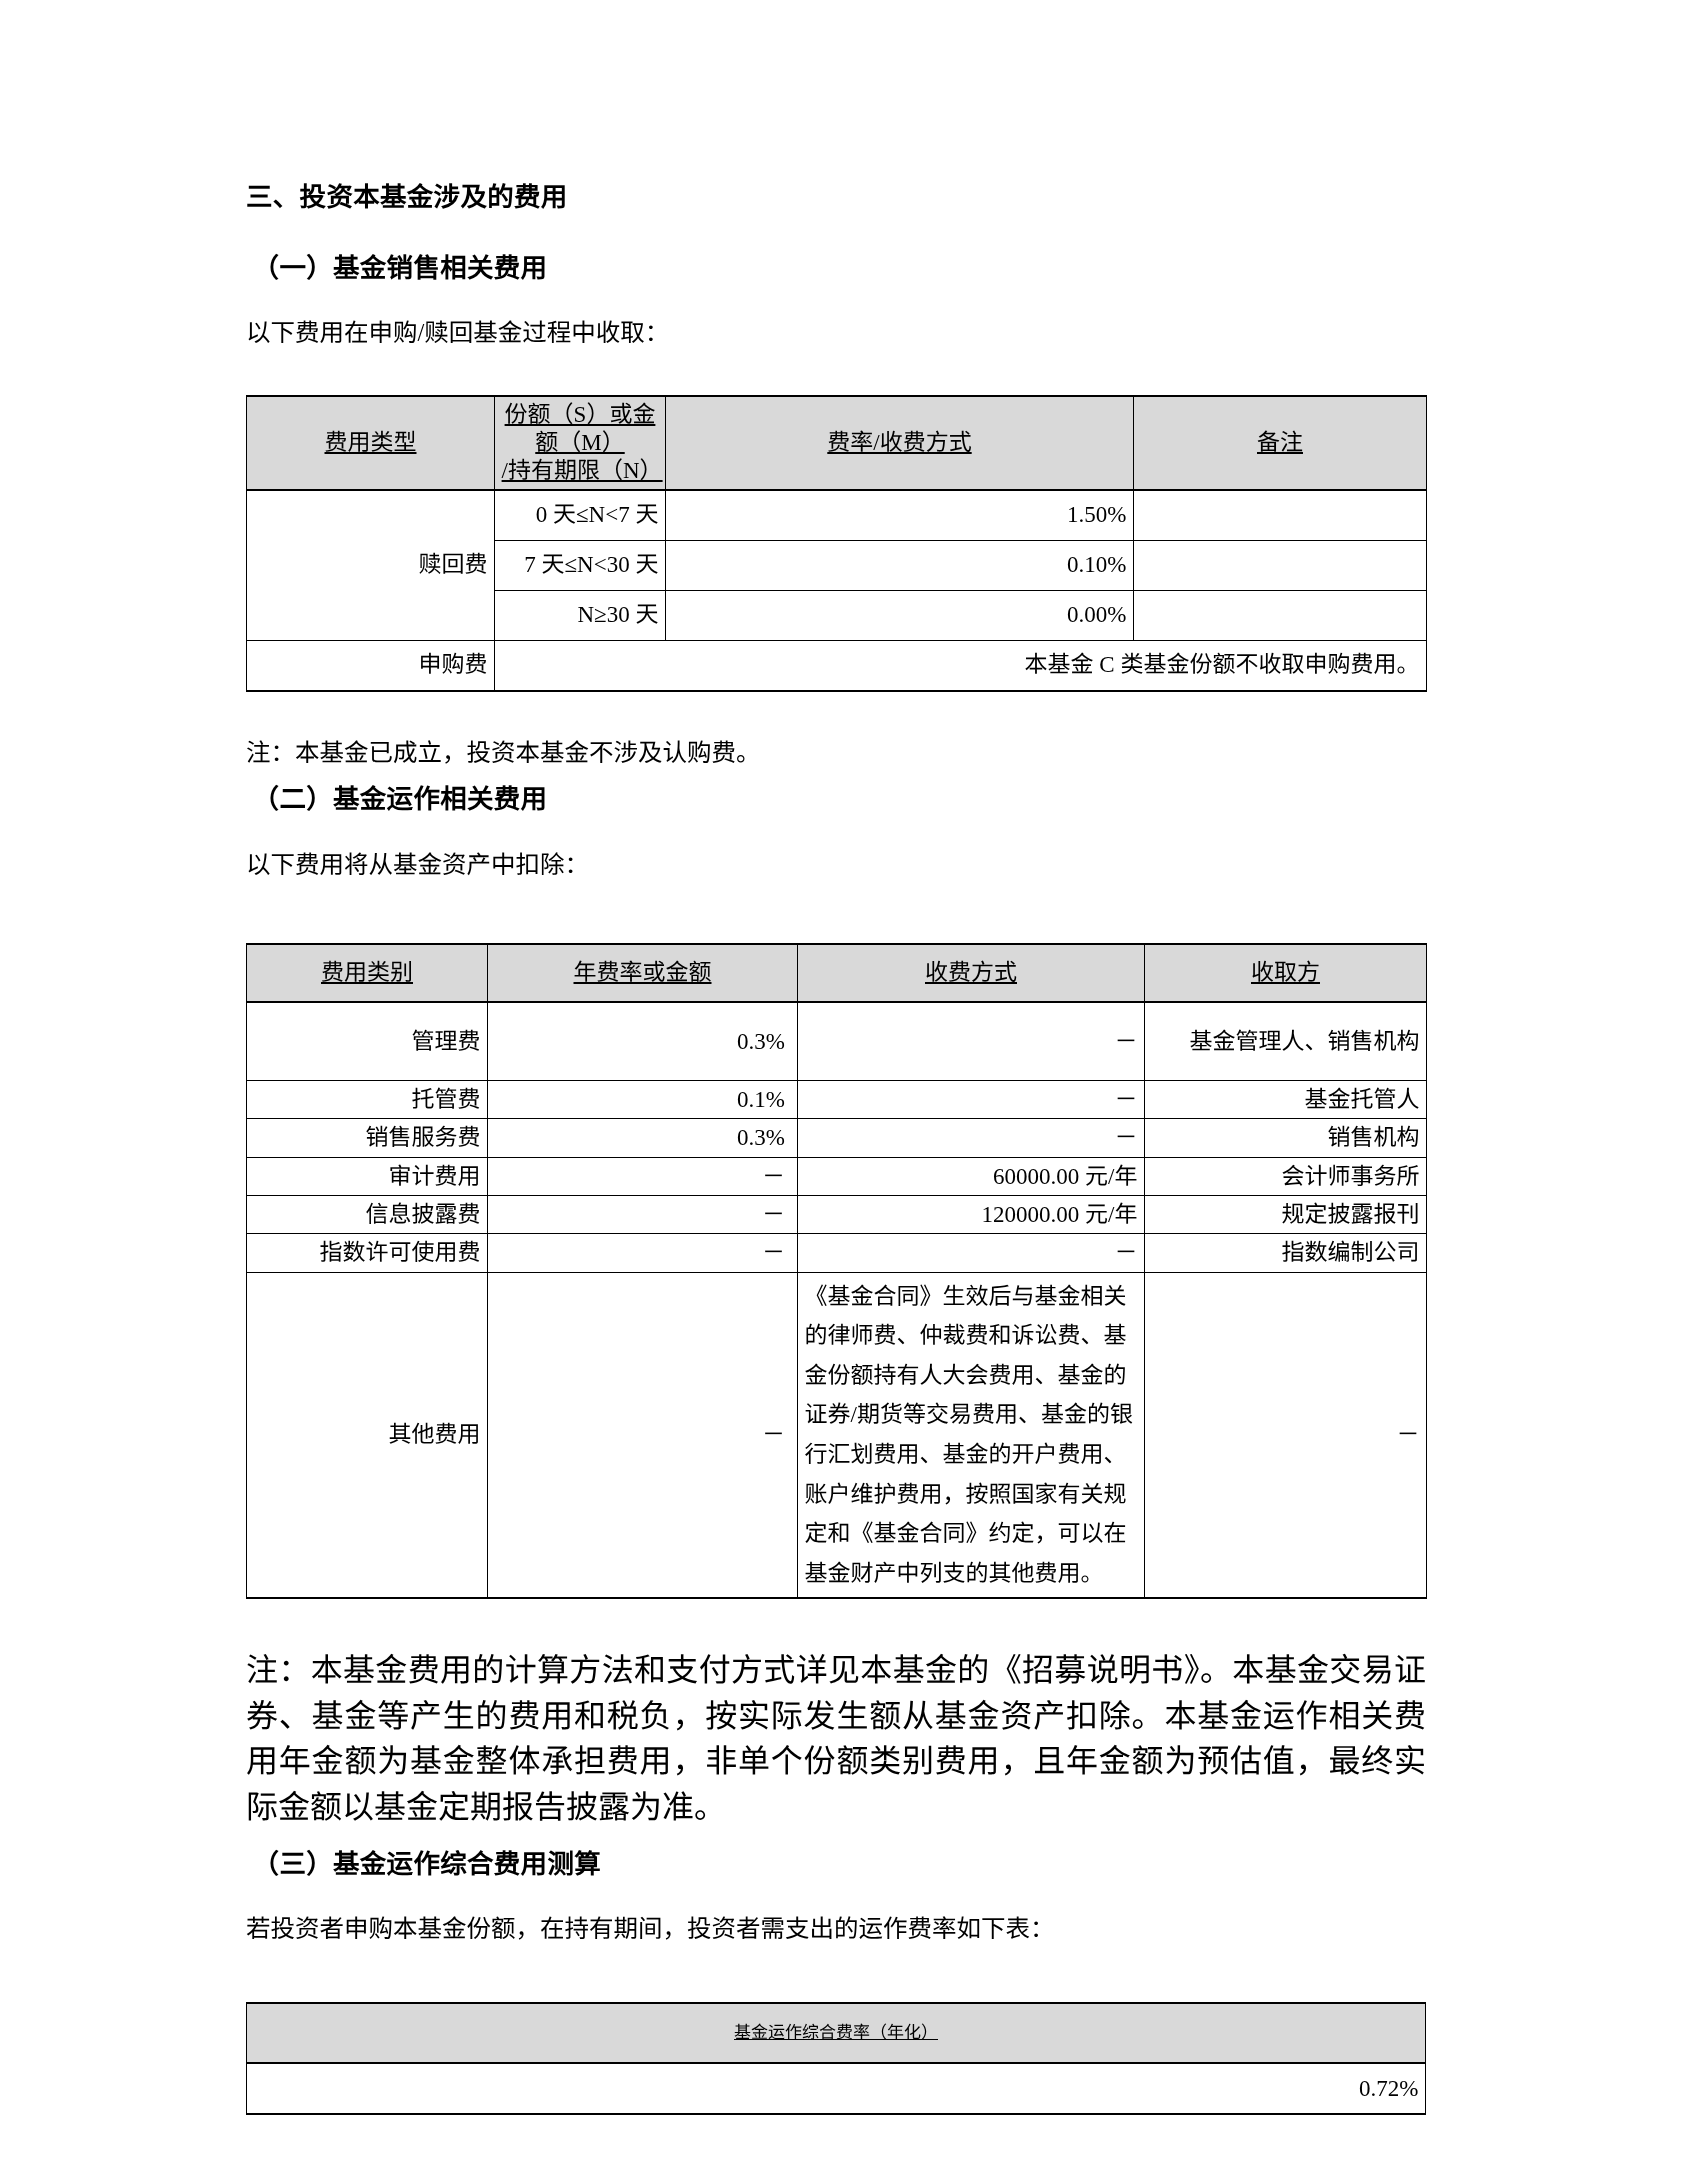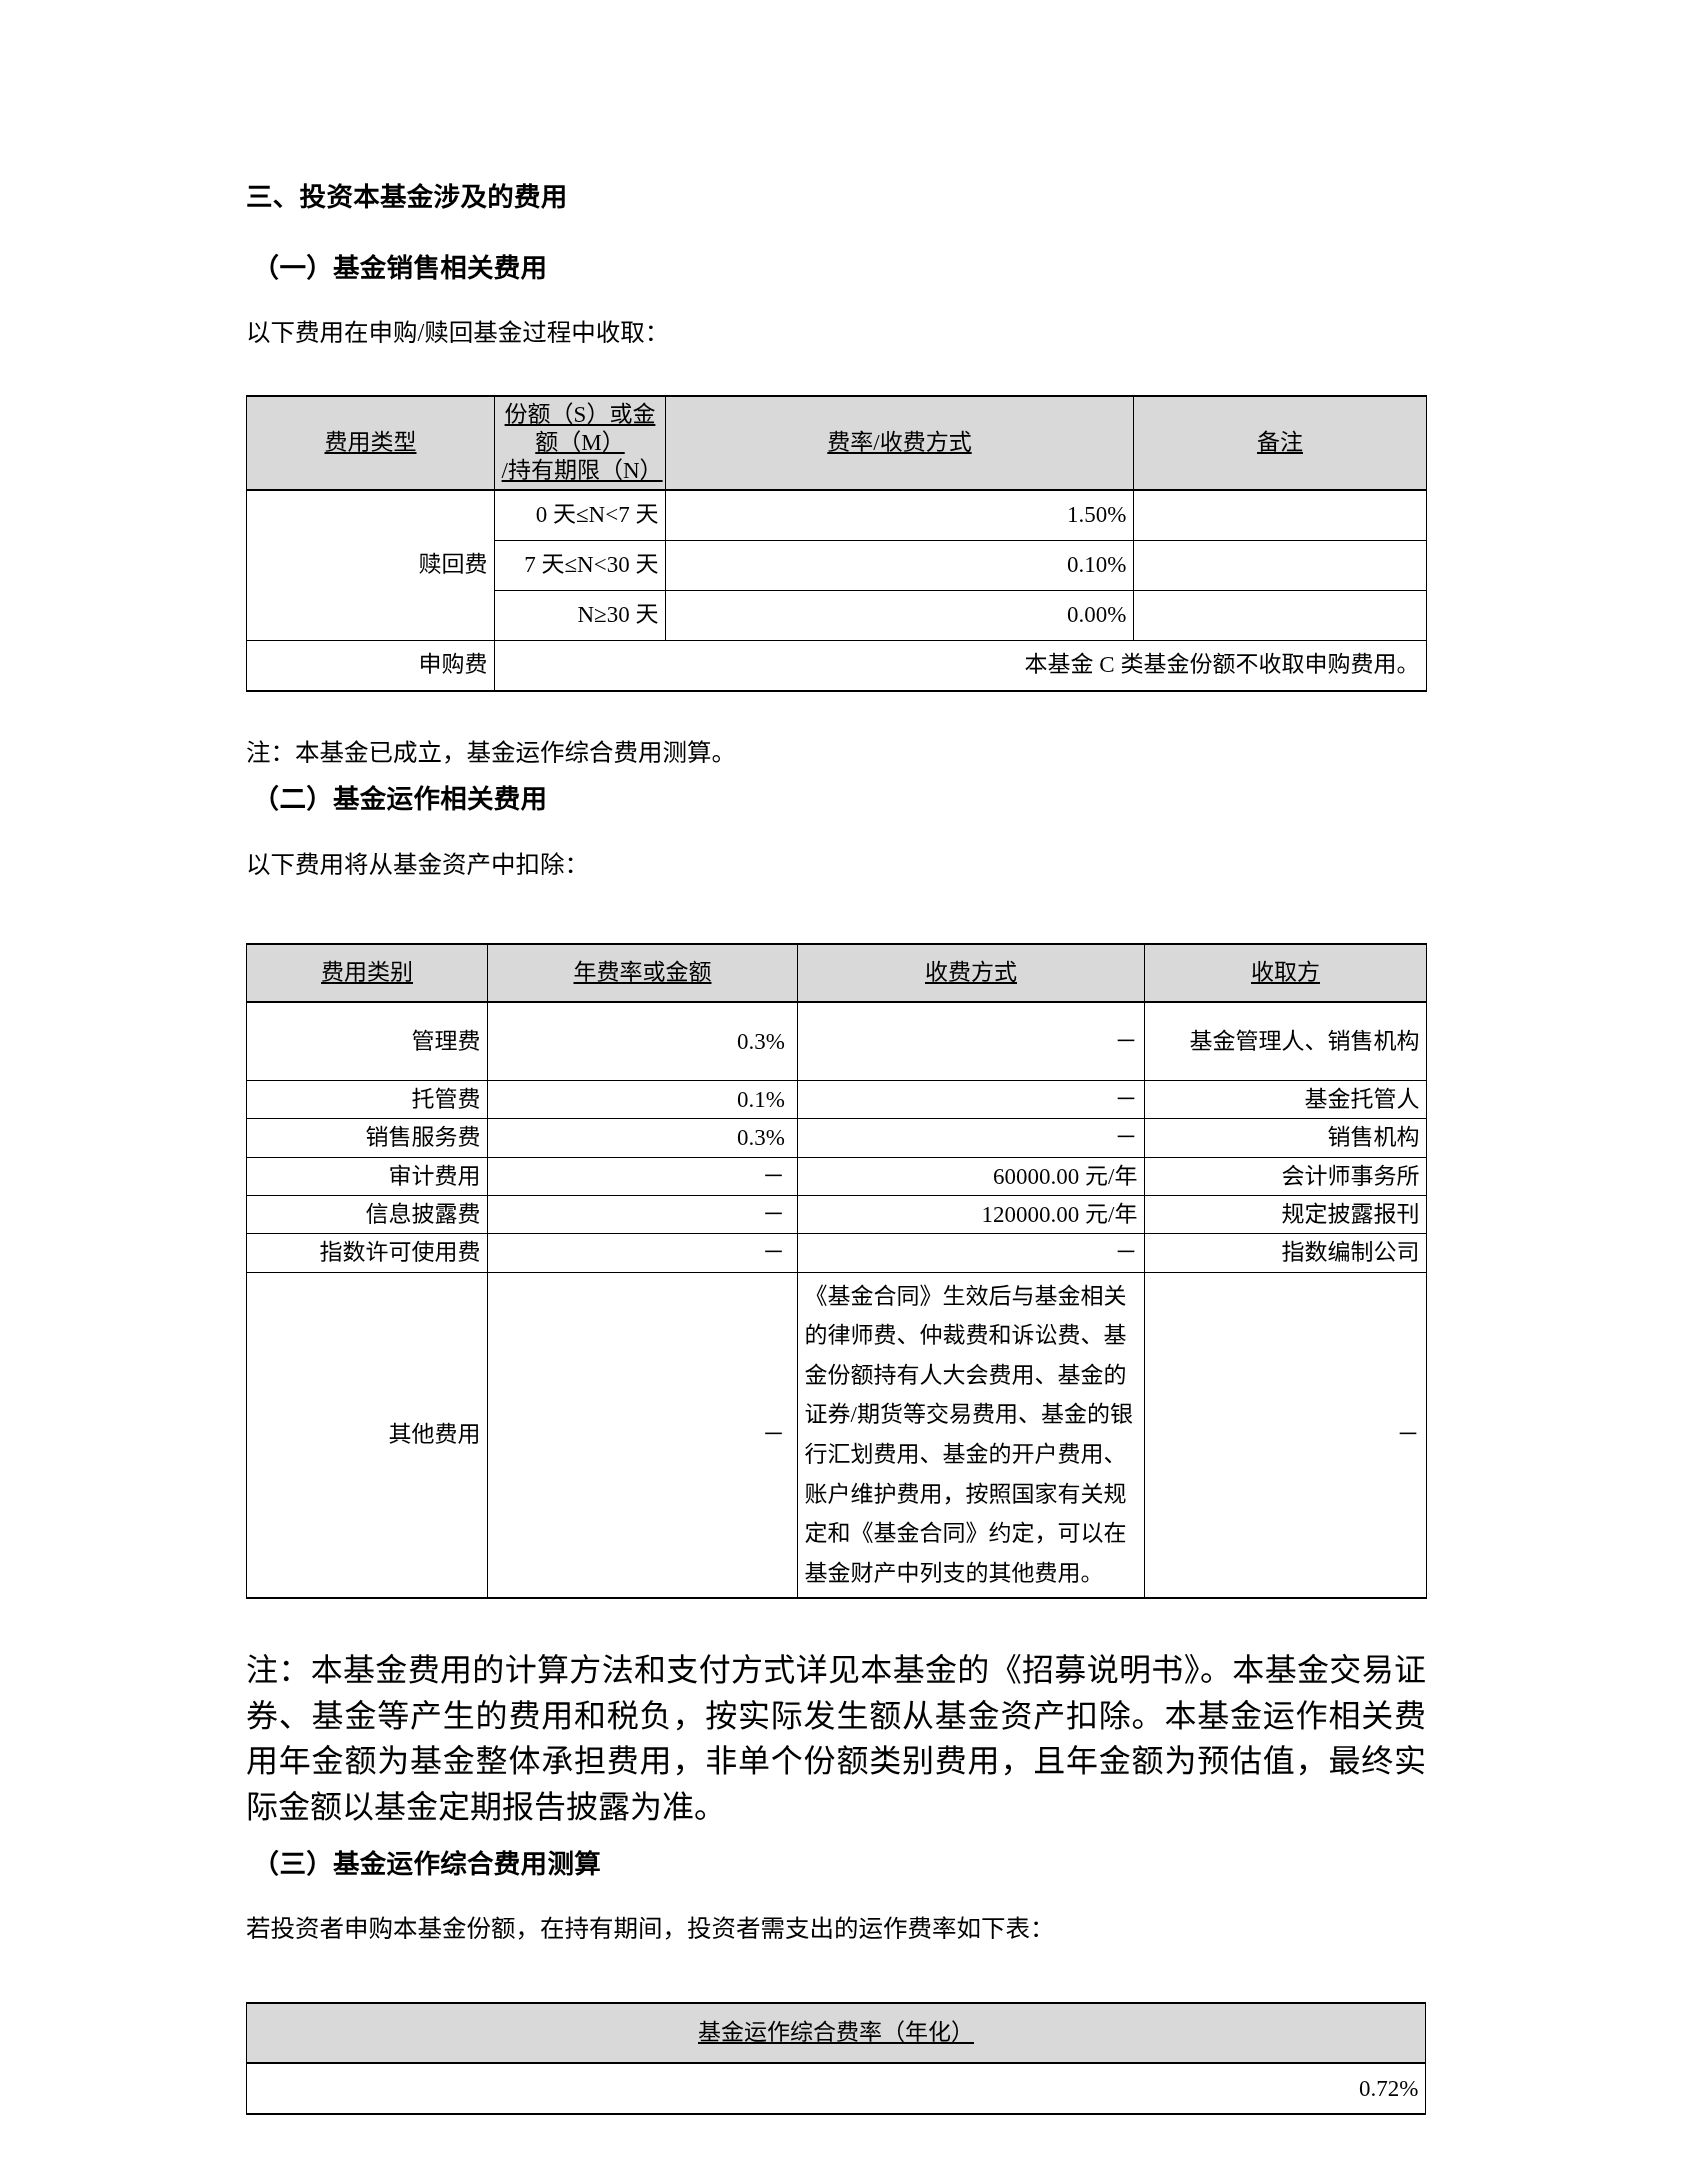--- a/index.html
+++ b/index.html
@@ -120,21 +120,21 @@
   .tbl2 col.c3 { width: 347px; }
   .tbl2 col.c4 { width: 282px; }
   .tbl2 thead th { height: 48px; }
   .tbl2 td { padding: 5.3px 9.3px; }
   .tbl2 td.rate { text-align: right; padding-right: 12px; }
   .tbl2 td.longcell { line-height: 1.72; text-align: left; }
   .tbl2 .tall { height: 78px; }
 
   
   .tbl3 { width: 1180px; }
-  .tbl3 thead th { height: 50px; font-size: 23px; }
+  .tbl3 thead th { height: 50px; font-size: 17px; }
   .tbl3 td { height: 41px; padding-left: 9.3px; font-size: 23px; }
 </style>
 </head>
 <body>
 
 <div class="page">
   <div class="content">
 
     <h1 class="sec-heading">三、投资本基金涉及的费用</h1>
 
@@ -185,21 +185,21 @@
         </tr>
         <tr>
           <td class="t-left">申购费</td>
           <td class="t-left" colspan="3">本基金 C 类基金份额不收取申购费用。</td>
         </tr>
       </tbody>
     </table>
 
     <div class="sp-74"></div>
 
-    <p class="body-text">注：本基金已成立，基金运作综合费用测算。</p>
+    <p class="body-text">注：本基金已成立，投资本基金不涉及认购费。</p>
 
     <div class="sp-32"></div>
 
     <h2 class="sub-heading">（二）基金运作相关费用</h2>
 
     <div class="sp-60"></div>
 
     <p class="body-text">以下费用将从基金资产中扣除：</p>
 
     <div class="sp-100"></div>

